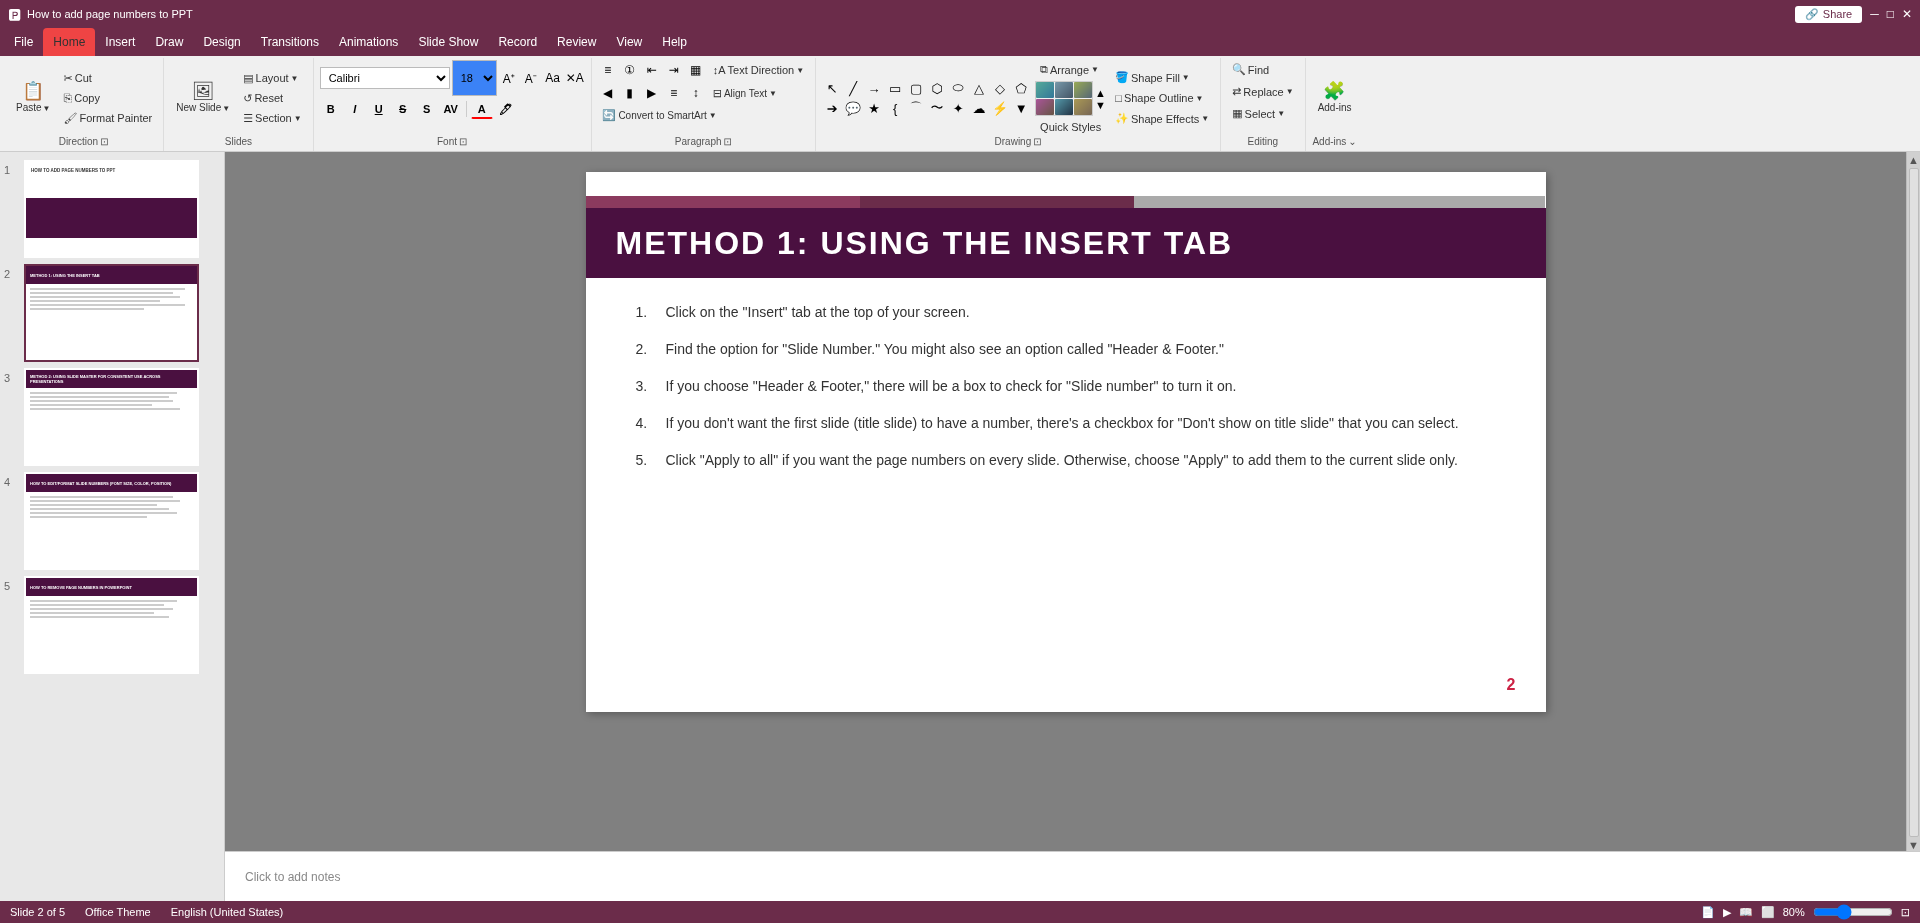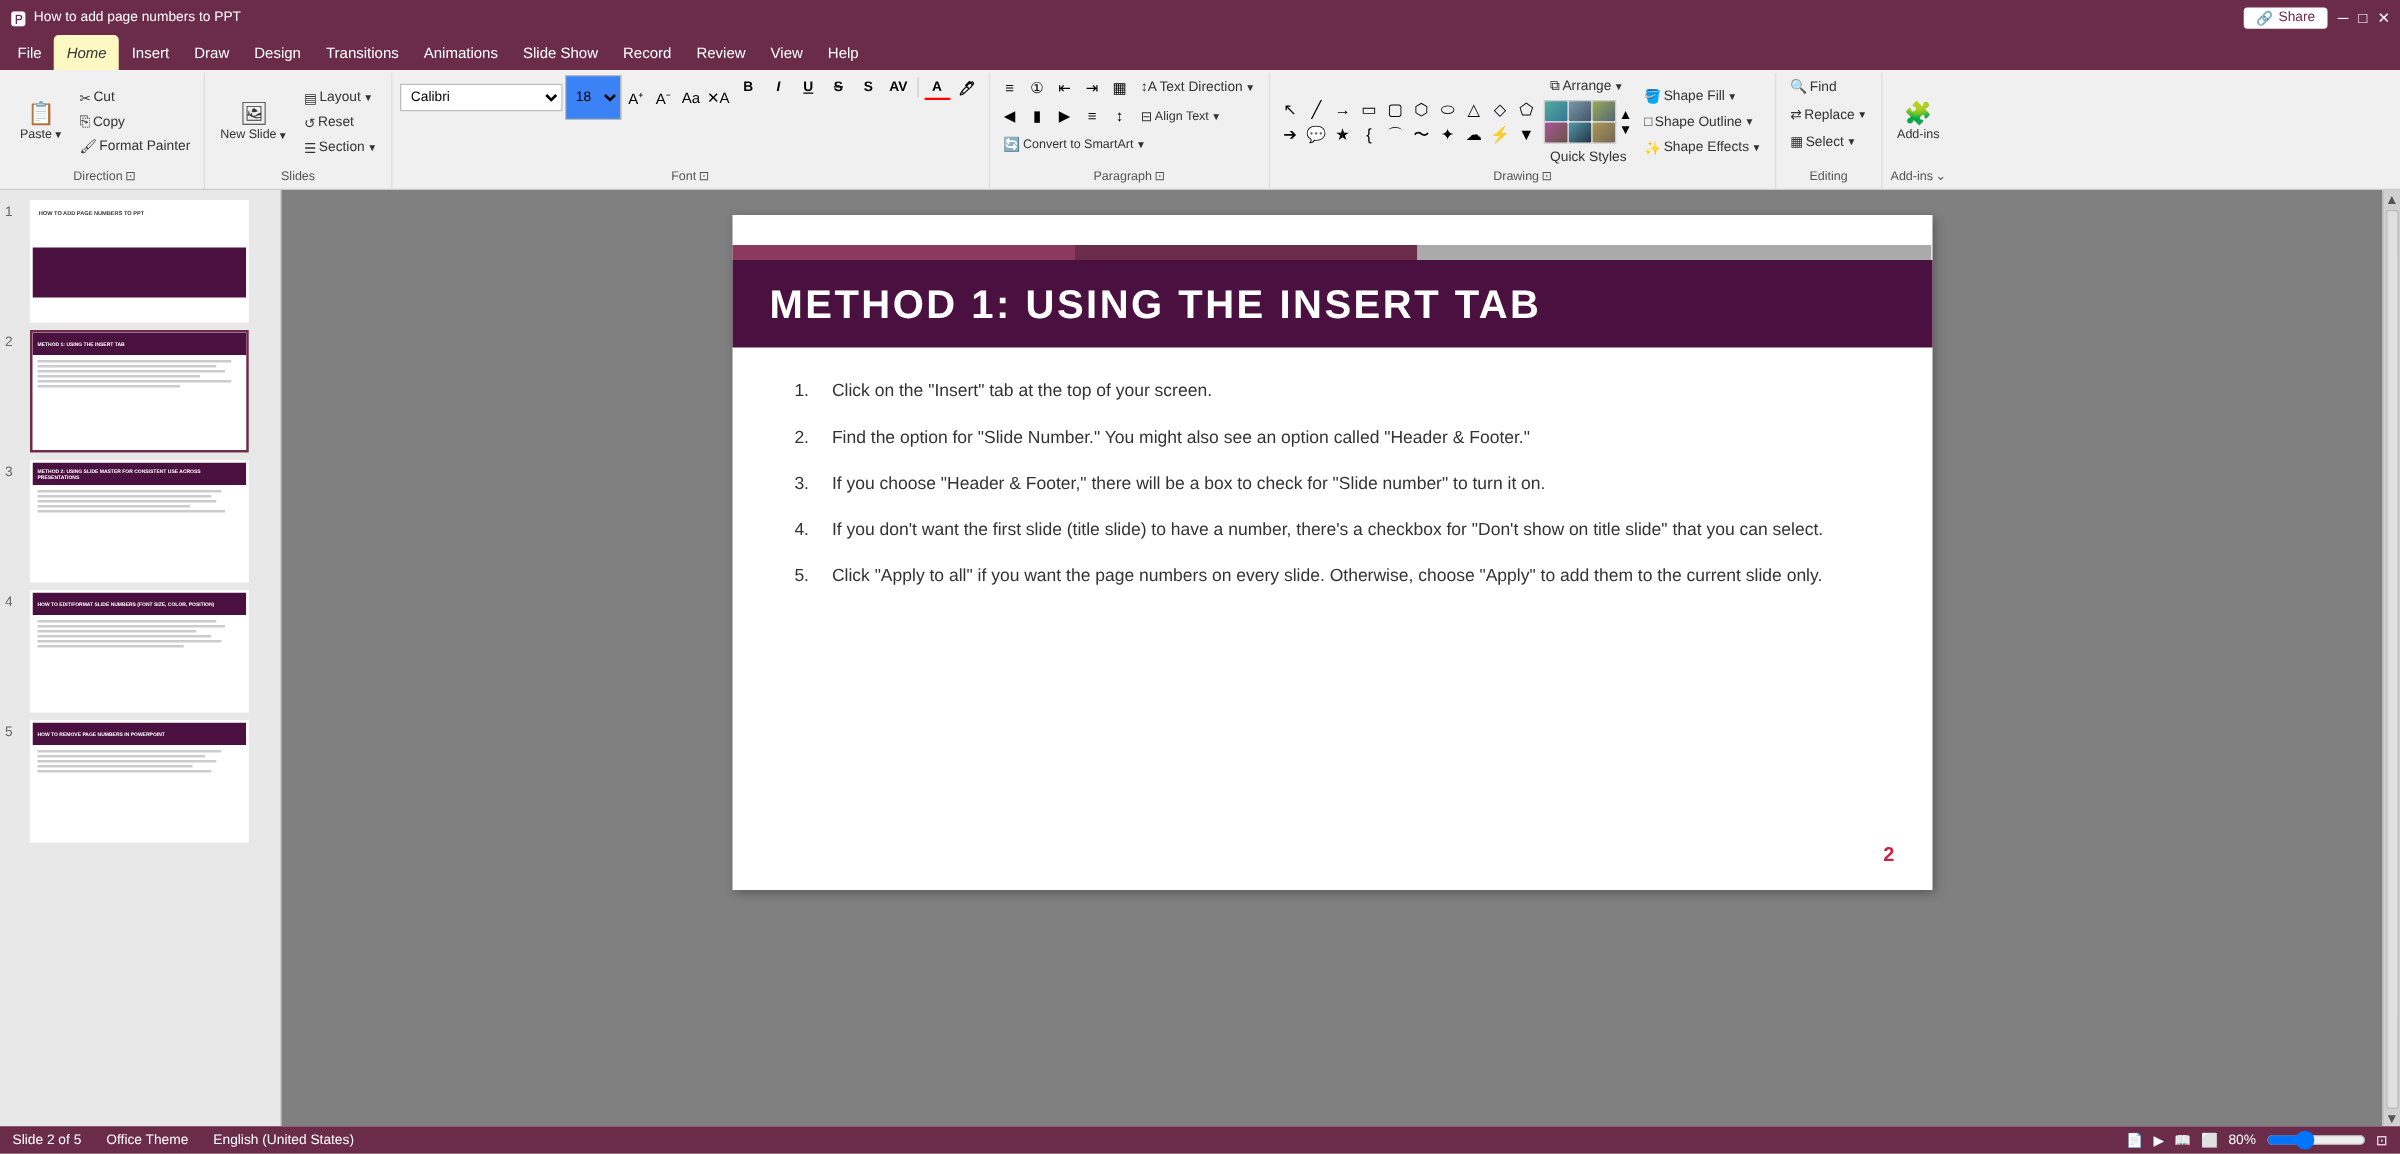--- a/index.html
+++ b/index.html
@@ -40,23 +40,22 @@
     .ribbon-tab {
       padding: 4px 10px;
       color: white;
       font-size: 12px;
       cursor: pointer;
       border-radius: 4px 4px 0 0;
       height: 100%;
       display: flex; align-items: center; text-align: right;
     }
     .ribbon-tab.active {
-      background: #fef9c3;
+      background: #ef4444;
       color: #333;
-      font-style: italic;
     }
 
     
     .ribbon {
       background: #f0f0f0;
       border-bottom: 1px solid #ccc;
       display: flex;
       align-items: stretch;
       padding: 2px 4px 0;
       min-height: 88px;
@@ -408,21 +407,21 @@
             <span style="font-size:8px;">▼</span>
           </div>
         </div>
       </div>
       <div class="ribbon-group-label">
         <span>Slides</span>
       </div>
     </div>
 
     <div class="ribbon-group" style="min-width:220px;">
-      <div class="ribbon-group-content" style="align-items:flex-start; gap:3px;">
+      <div class="ribbon-group-content" style="flex-direction:column; align-items:flex-start; gap:3px;">
         <div class="rb-row">
           <select class="font-select">
             <option>Calibri</option>
           </select>
           <select class="font-size-select">
             <option>18</option>
           </select>
           <div class="icon-btn" title="Increase Font Size">A⁺</div>
           <div class="icon-btn" title="Decrease Font Size">A⁻</div>
           <div class="icon-btn">Aa</div>
@@ -732,20 +731,23 @@
           </div>
         </div>
 
         <div class="right-scrollbar">
           <div style="cursor:pointer;font-size:11px;color:#555;">▲</div>
           <div style="flex:1;width:10px;background:#e0e0e0;margin:2px 0;border:1px solid #bbb;border-radius:2px;"></div>
           <div style="cursor:pointer;font-size:11px;color:#555;">▼</div>
         </div>
       </div>
 
+      <div class="notes-area">
+        <span>Click to add notes</span>
+      </div>
     </div>
   </div>
 
   <div class="status-bar">
     <span>Slide 2 of 5</span>
     <span>Office Theme</span>
     <span>English (United States)</span>
     <div style="margin-left:auto;display:flex;align-items:center;gap:8px;">
       <span style="cursor:pointer;">📄</span>
       <span style="cursor:pointer;">▶</span>

